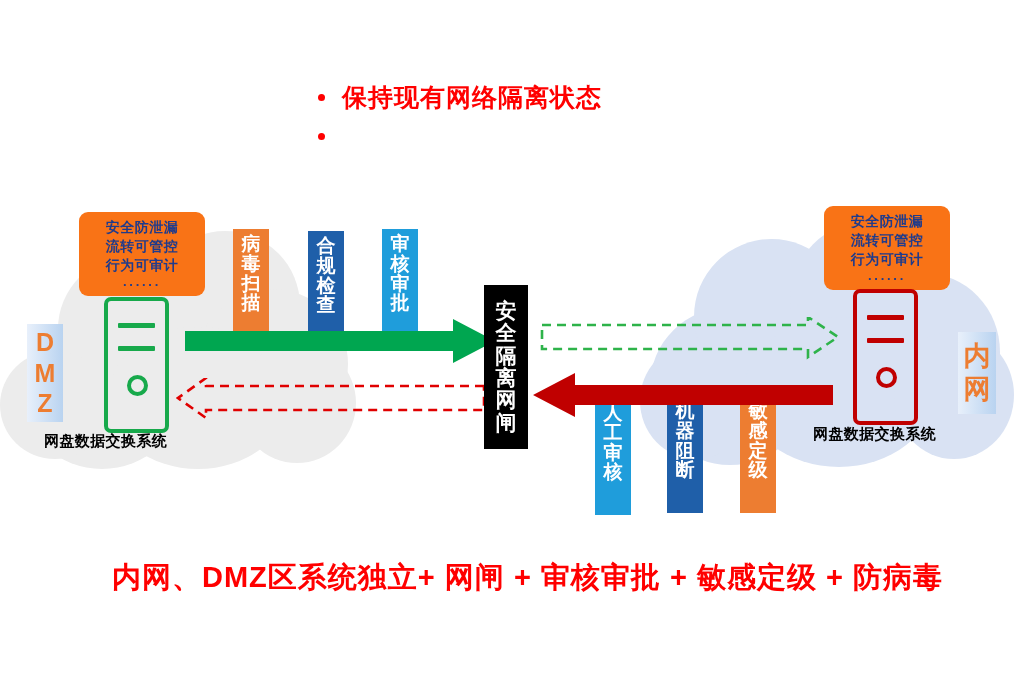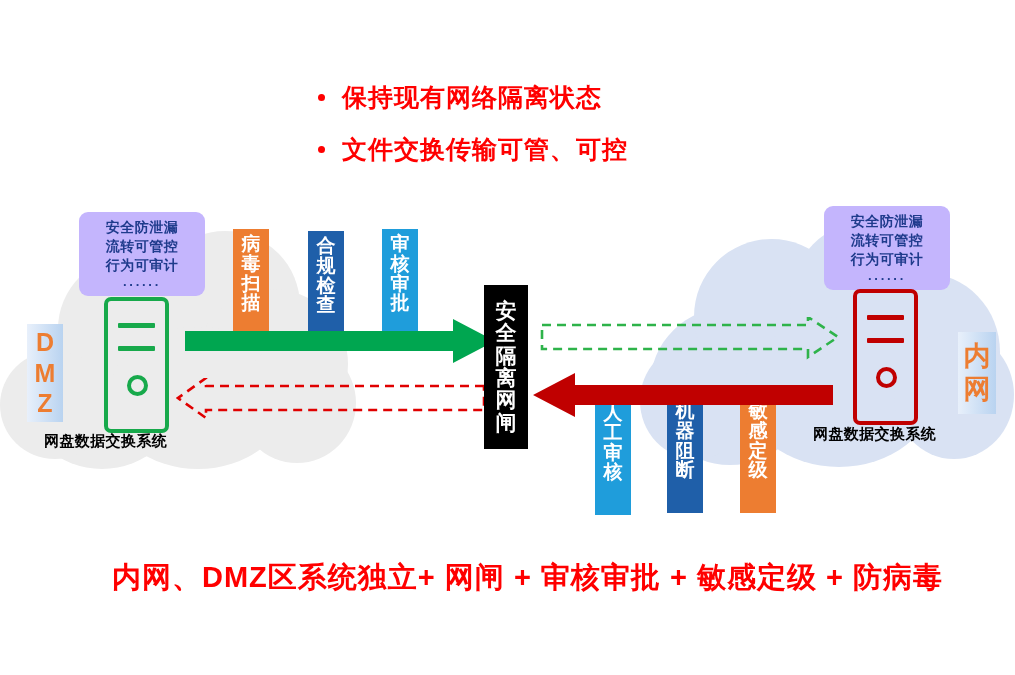--- a/index.html
+++ b/index.html
@@ -41,21 +41,21 @@
     background:linear-gradient(to right,#e8f0fb,#b9d3f0);
     color:#ed7d31;font-weight:bold;
     display:flex;flex-direction:column;align-items:center;justify-content:center;
     line-height:1.22;
   }
   #zone-dmz{left:27px;top:318px;width:36px;height:98px;font-size:25px;}
   #zone-intranet{left:958px;top:326px;width:38px;height:82px;font-size:27px;}
 
   
   .callout{
-    position:absolute;background:#c4b5fd;border-radius:9px;
+    position:absolute;background:#f97316;border-radius:9px;
     color:#1f3b8c;font-weight:bold;font-size:14px;line-height:1.35;
     text-align:center;padding:6px 7px 3px 7px;letter-spacing:.5px;
   }
   .callout .dots{
     color:#1f3b8c;font-size:13px;letter-spacing:2px;margin-top:1px;
   }
   #callout-left{left:79px;top:206px;width:112px;}
   #callout-right{left:824px;top:200px;width:112px;}
 
   
@@ -125,21 +125,20 @@
 
 <div class="stage">
 
   <div class="bullets">
     <div class="bullet">
       <span class="dot"></span>
       <span>保持现有网络隔离状态</span>
     </div>
     <div class="bullet">
       <span class="dot"></span>
-      <span>文件交换传输可管、可控</span>
     </div>
   </div>
 
   <div class="cloud" id="cloud-left">
     <span style="left:22px;top:88px;width:160px;height:150px;"></span>
     <span style="left:58px;top:24px;width:150px;height:148px;"></span>
     <span style="left:150px;top:0px;width:150px;height:150px;"></span>
     <span style="left:196px;top:58px;width:152px;height:150px;"></span>
     <span style="left:108px;top:96px;width:180px;height:142px;"></span>
     <span style="left:0px;top:120px;width:110px;height:108px;"></span>

